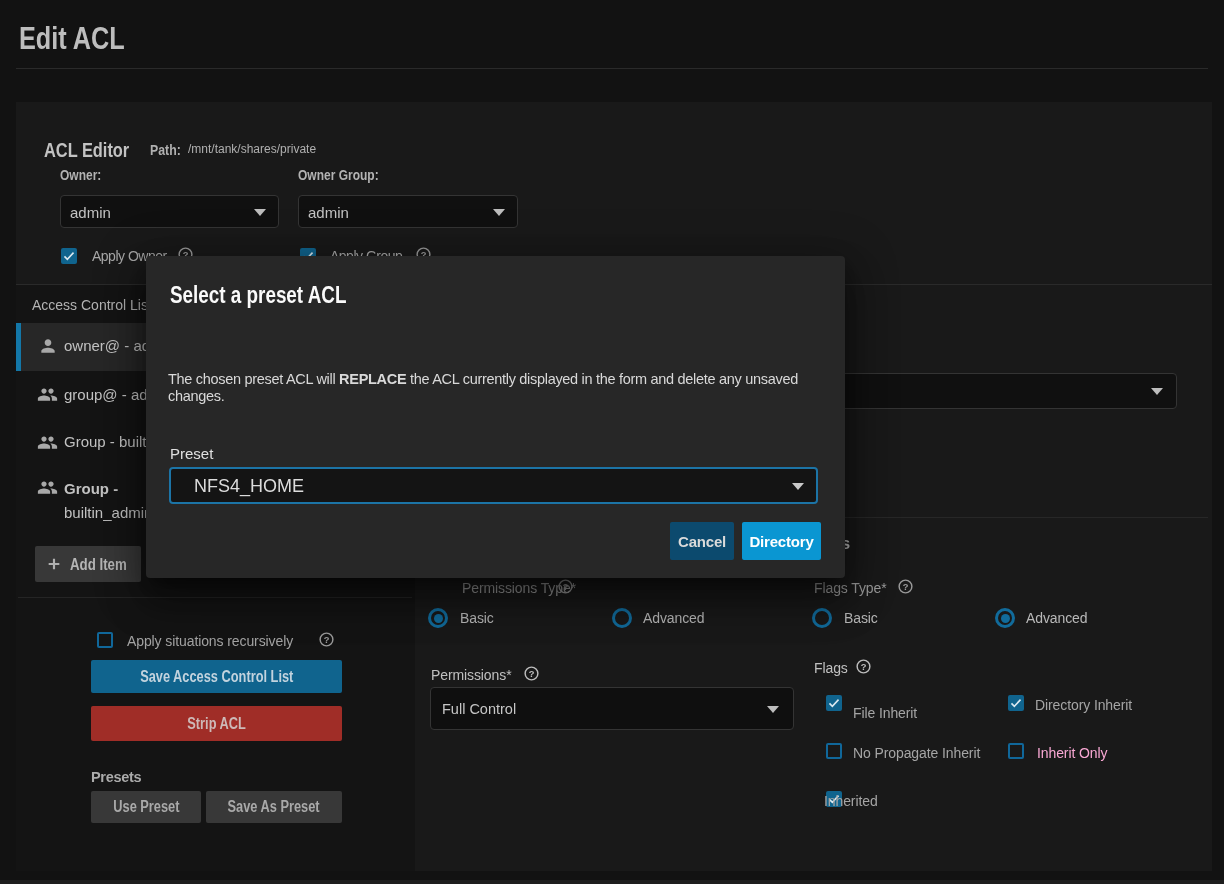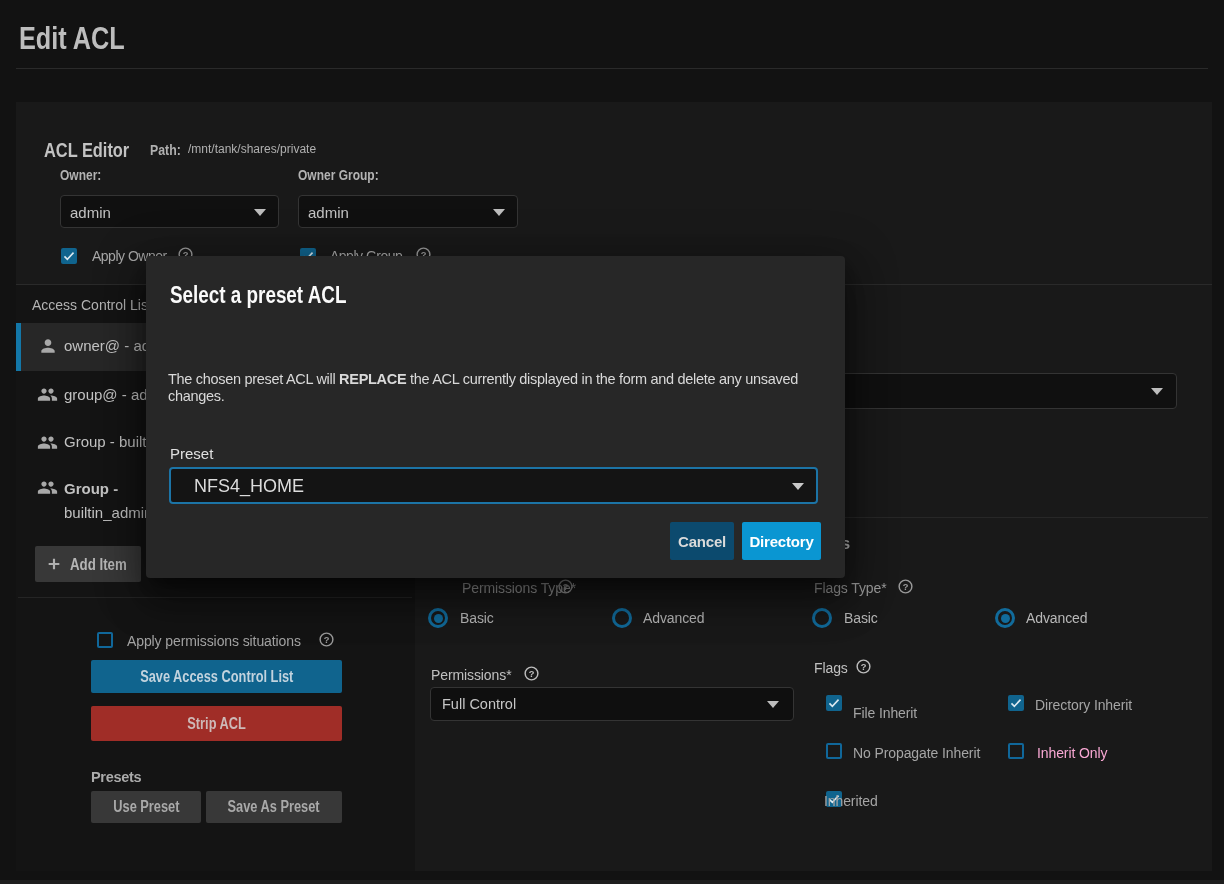--- a/index.html
+++ b/index.html
@@ -93,21 +93,21 @@
 <div class="abs" style="left:35px;top:546px;width:106px;height:36px;background:#383838;border-radius:2px;">
 <svg style="position:absolute;left:11px;top:10px;" viewBox="0 0 24 24" width="16" height="16" fill="#b0b0b0">
       <path d="M10.4 4h3.2v16h-3.2zM4 10.4h16v3.2H4z"></path>
     </svg>
 <span style="position:absolute;left:35px;top:9px;font-size:17px;font-weight:bold;color:#b5b5b5;transform:scaleX(0.78);transform-origin:0 0;white-space:nowrap;">Add Item</span>
   </div>
 
 <div class="hr" style="left:18px;top:597px;width:394px;background:#252525;"></div>
 
 <div class="cboff" style="left:97px;top:632px;"></div>
-<div class="lbl" style="left:127px;top:633px;color:#a3a3a3;">Apply permissions situations</div>
+<div class="lbl" style="left:127px;top:633px;color:#a3a3a3;">Apply situations recursively</div>
 <svg class="abs" style="left:319px;top:632px;" viewBox="0 0 24 24" width="15" height="15" color="#9a9a9a">
     <circle cx="12" cy="12" r="10.2" fill="none" stroke="currentColor" stroke-width="2.3"></circle>
     <text x="12" y="16.8" text-anchor="middle" font-size="15" font-weight="bold" fill="currentColor" font-family="Liberation Sans">?</text>
   </svg>
 
 <div class="btn" style="left:91px;top:660px;width:251px;height:33px;background:#10648e;color:#c2d3de;">
     <span class="bt">Save Access Control List</span>
   </div>
 <div class="btn" style="left:91px;top:706px;width:251px;height:35px;background:#a02d27;color:#cdb9b7;">
     <span class="bt">Strip ACL</span>
@@ -135,21 +135,21 @@
 <div class="radio on" style="left:428px;top:608px;"></div>
 <div class="lbl" style="left:460px;top:610px;color:#b9b9b9;">Basic</div>
 <div class="radio" style="left:612px;top:608px;"></div>
 <div class="lbl" style="left:643px;top:610px;color:#b9b9b9;">Advanced</div>
 
 <div class="lbl" style="left:431px;top:667px;color:#c0c0c0;">Permissions*</div>
 <svg class="abs" style="left:524px;top:666px;" viewBox="0 0 24 24" width="15" height="15" color="#bdbdbd">
     <circle cx="12" cy="12" r="10.2" fill="none" stroke="currentColor" stroke-width="2.3"></circle>
     <text x="12" y="16.8" text-anchor="middle" font-size="15" font-weight="bold" fill="currentColor" font-family="Liberation Sans">?</text>
   </svg>
-<div class="sel" style="left:430px;top:687px;width:364px;height:34px;background:#0f0f0f;">
+<div class="sel" style="left:430px;top:687px;width:364px;height:43px;background:#0f0f0f;">
     <span class="txt" style="left:11px;color:#c6c6c6;font-size:14.5px;">Full Control</span>
     <span class="caret" style="right:14px;"></span>
   </div>
 
 <div class="lbl" style="left:814px;top:580px;">Flags Type*</div>
 <svg class="abs" style="left:898px;top:579px;" viewBox="0 0 24 24" width="15" height="15" color="#9a9a9a">
     <circle cx="12" cy="12" r="10.2" fill="none" stroke="currentColor" stroke-width="2.3"></circle>
     <text x="12" y="16.8" text-anchor="middle" font-size="15" font-weight="bold" fill="currentColor" font-family="Liberation Sans">?</text>
   </svg>
 <div class="radio" style="left:812px;top:608px;"></div>

